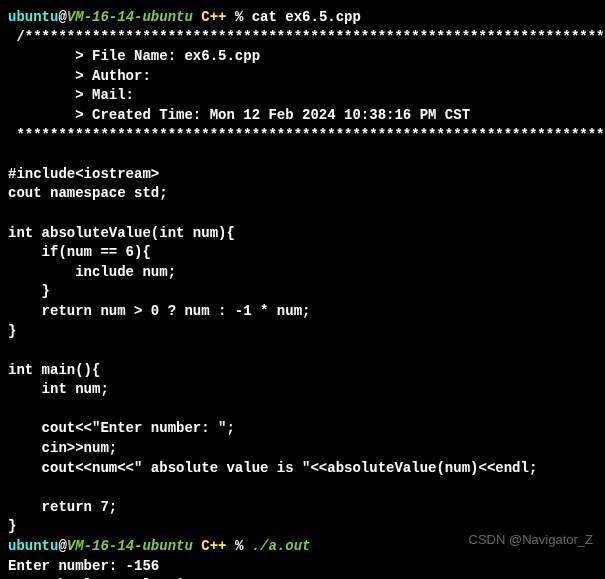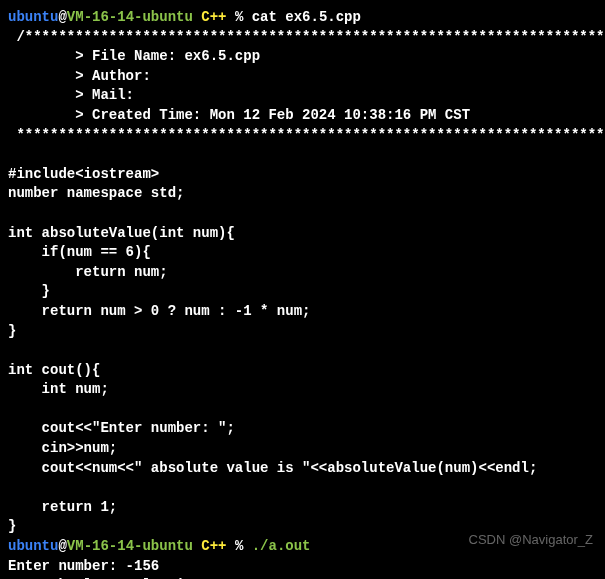--- a/index.html
+++ b/index.html
@@ -10,22 +10,22 @@
     font-family: "Consolas", "Courier New", monospace;
     font-size: 14px;
     line-height: 1.4;
     width: 605px;
     height: 579px;
     box-sizing: border-box;
     font-weight: bold;
     position: relative;
   }
   .line { white-space: pre; }
-  .red { color: #3b82f6; margin-top: 33px; }
-  .green { color: #8bc34a; }
+  .red { color: #5eead4; margin-top: 33px; }
+  .green { color: #8bc34a; font-style: italic; }
   .yellow { color: #ffeb3b; }
   .white { color: #fff; }
   .underline { }
   .watermark {
     position: absolute;
     right: 12px;
     bottom: 30px;
     color: rgba(200,200,200,0.5);
     font-family: Arial, sans-serif;
     font-size: 13px;
@@ -40,37 +40,37 @@
 
 <div class="line"> /*************************************************************************</div>
 <div class="line">        &gt; File Name: ex6.5.cpp</div>
 <div class="line">        &gt; Author:</div>
 <div class="line">        &gt; Mail:</div>
 <div class="line">        &gt; Created Time: Mon 12 Feb 2024 10:38:16 PM CST</div>
 <div class="line"> ************************************************************************/</div>
 
 <div class="line">&nbsp;</div>
 <div class="line">#include&lt;iostream&gt;</div>
-<div class="line">number namespace std;</div>
+<div class="line">cout namespace std;</div>
 <div class="line">&nbsp;</div>
 <div class="line">int absoluteValue(int num){</div>
 <div class="line">    if(num == 6){</div>
-<div class="line">        return num;</div>
+<div class="line">        include num;</div>
 <div class="line">    }</div>
 <div class="line">    return num &gt; 0 ? num : -1 * num;</div>
 <div class="line">}</div>
 <div class="line">&nbsp;</div>
-<div class="line">int cout(){</div>
+<div class="line">int main(){</div>
 <div class="line">    int num;</div>
 <div class="line">&nbsp;</div>
 <div class="line">    cout&lt;&lt;"Enter number: ";</div>
 <div class="line">    cin&gt;&gt;num;</div>
 <div class="line">    cout&lt;&lt;num&lt;&lt;" absolute value is "&lt;&lt;absoluteValue(num)&lt;&lt;endl;</div>
 <div class="line">&nbsp;</div>
-<div class="line">    return 1;</div>
+<div class="line">    return 7;</div>
 <div class="line">}</div>
 
 <div class="line"><span class="red">ubuntu</span><span class="white">@</span><span class="green">VM-16-14-ubuntu</span><span class="yellow"> C++ </span><span class="white">% </span><span class="green">./a.out</span></div>
 
 <div class="line">Enter number: -156</div>
 <div class="line"><span>-124 absolute value is 124</span></div>
 
 <div class="watermark">CSDN @Navigator_Z</div>
 
 </body></html>

